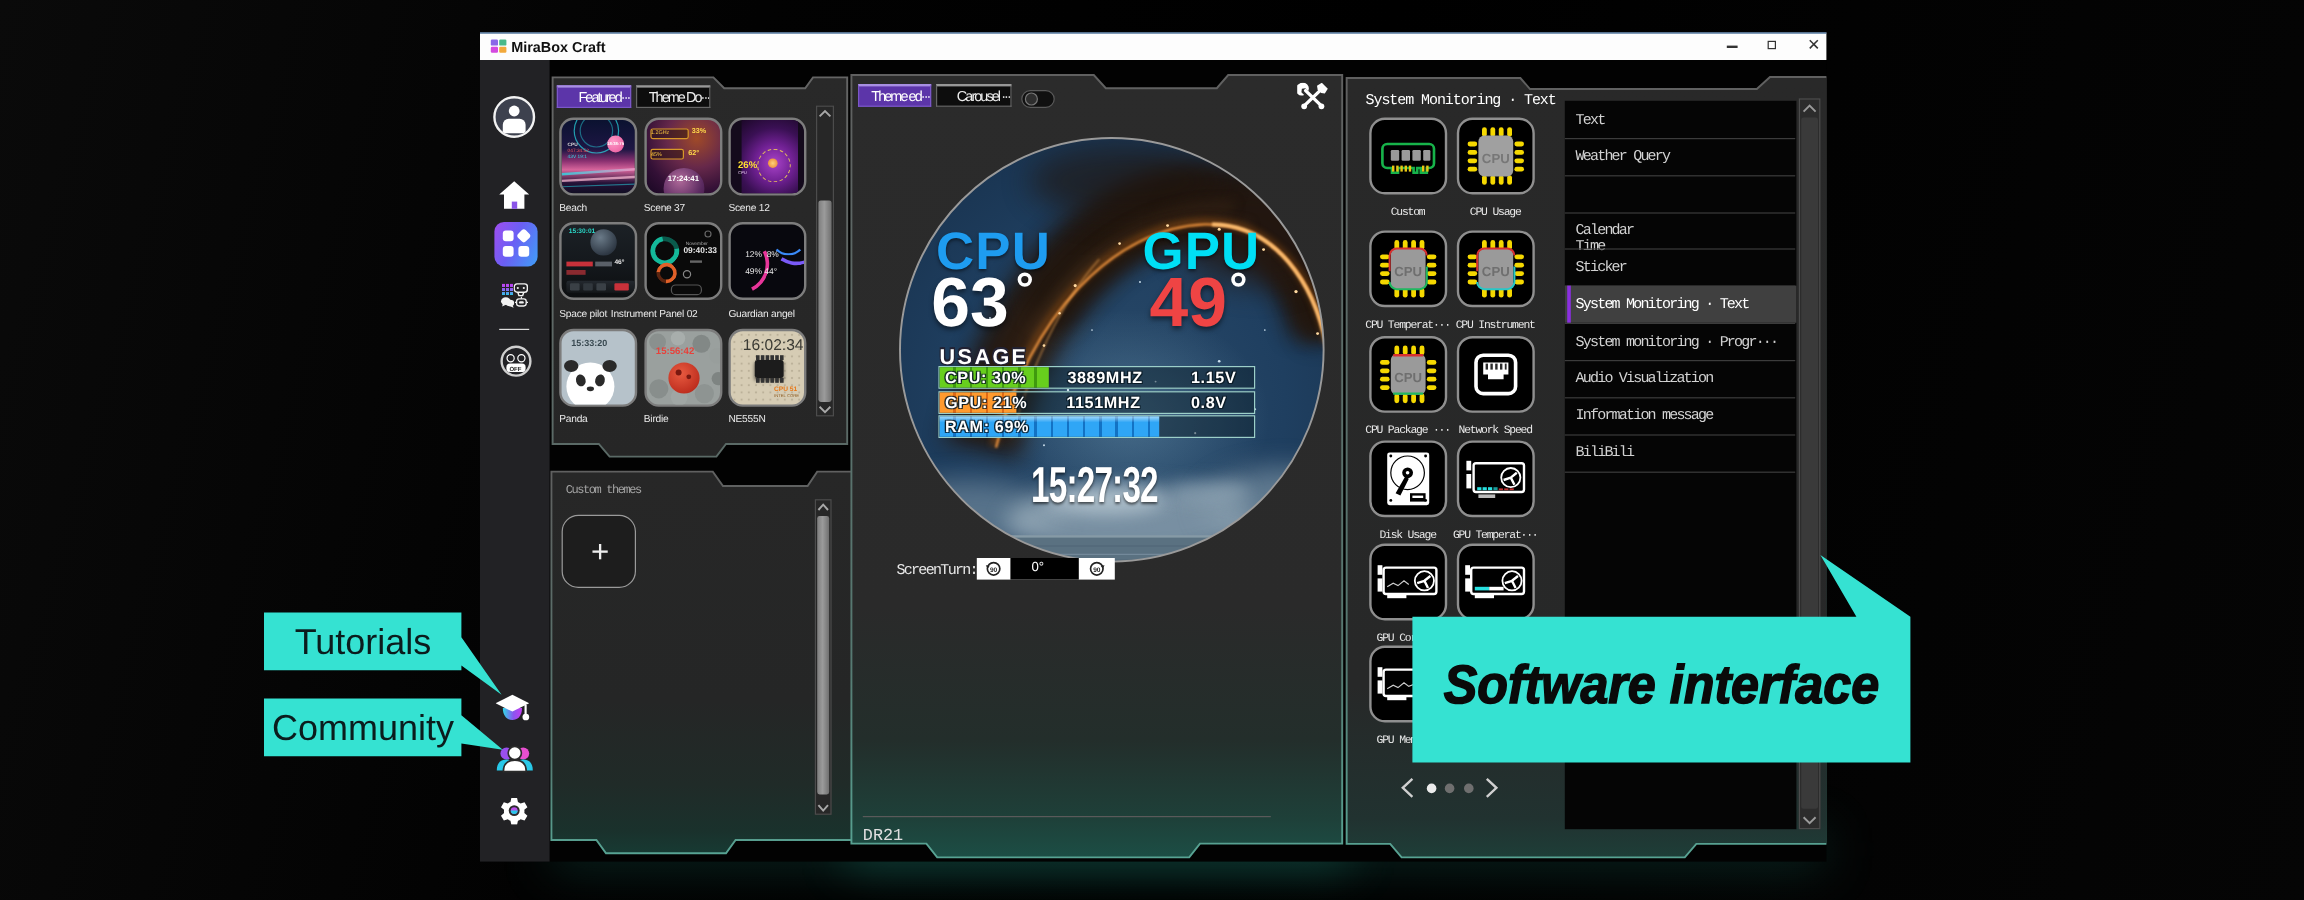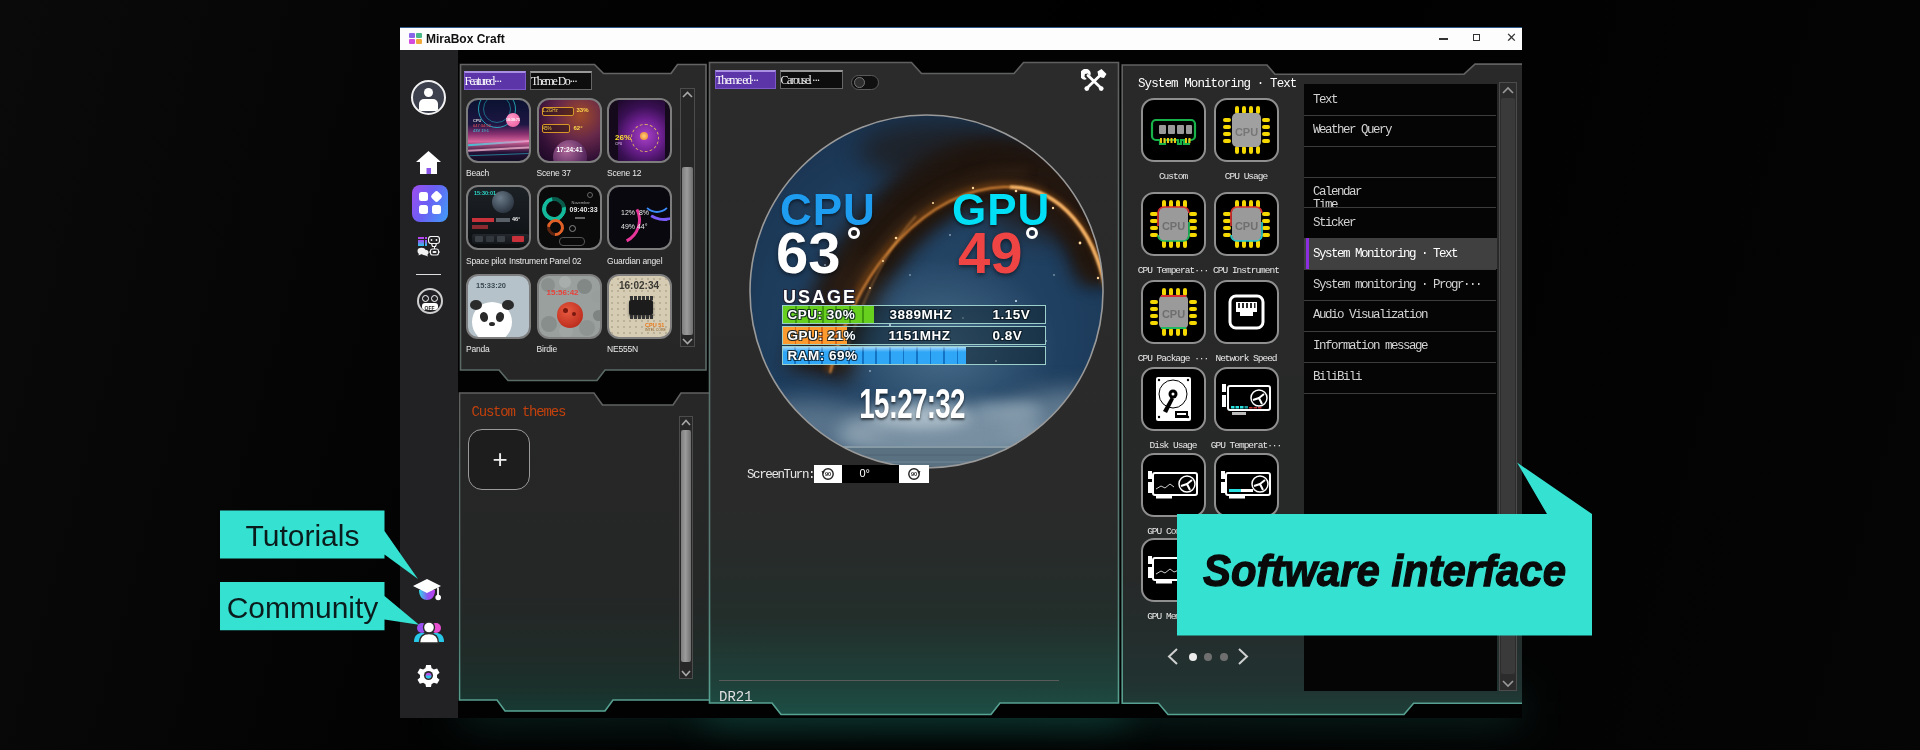--- a/index.html
+++ b/index.html
@@ -9,22 +9,22 @@
   .mono{font-family:"Liberation Mono",monospace;}
   #bg{left:0;top:0;width:1920px;height:750px;
       background:linear-gradient(105deg,#0a0a0a 0%,#020202 30%,#000 55%,#050505 100%);}
   
   #titlebar{left:400px;top:27px;width:1122px;height:23px;background:#fdfdfd;
             border-top:1px solid #2e5a8a;box-sizing:border-box;}
   #winbody{left:400px;top:50px;width:1122px;height:668px;background:#020202;}
   #sidebar{left:400px;top:50px;width:58px;height:668px;background:#222225;}
   .ttl{font-size:12px;font-weight:bold;color:#111;}
   
-  .tab{position:absolute;height:19px;box-sizing:border-box;text-align:left;
-       font-family:Liberation Serif, serif;font-size:12px;letter-spacing:-1.6px;color:#fff;
+  .tab{position:absolute;height:19px;box-sizing:border-box;text-align:right;
+       font-family:Liberation Sans, sans-serif;font-size:12px;letter-spacing:-1.6px;color:#fff;
        line-height:16px;white-space:nowrap;overflow:hidden;}
   .tabsel{background:#5c35a9;border:1px solid #7b57c8;border-top:2px solid #a88fe2;}
   .tabnorm{background:#0d0d0d;border:1px solid #666;border-top:2px solid #989898;color:#eee;}
   
   .thumb{position:absolute;width:65px;height:65px;border-radius:12px;border:2px solid #7d7d7d;
          box-sizing:border-box;overflow:hidden;background:#111;}
   .tlabel{position:absolute;font-size:8.5px;color:#e9e9e9;text-align:left;white-space:nowrap;letter-spacing:-0.2px;}
   .ilabel{position:absolute;font-family:"Liberation Mono",monospace;font-size:9.5px;letter-spacing:-1px;color:#e9e9e9;text-align:center;white-space:nowrap;}
   
   .sbtrack{position:absolute;background:#272727;border:1px solid #4c4c4c;box-sizing:border-box;}
@@ -281,30 +281,30 @@
   <div class="abs" style="left:40px;top:44px;width:16px;height:16px;border-radius:50%;background:#8e9492;"></div>
   <div class="abs" style="left:54px;top:34px;width:11px;height:11px;border-radius:50%;background:#7e8482;"></div>
   <div class="abs" style="left:18px;top:26px;width:26px;height:26px;border-radius:50%;background:radial-gradient(circle at 40% 35%,#e85a40,#c03020 70%,#9a2418);"></div>
   <div class="abs" style="left:24px;top:32px;width:5px;height:5px;border-radius:50%;background:#7a1810;"></div>
   <div class="abs" style="left:33px;top:36px;width:4px;height:4px;border-radius:50%;background:#7a1810;"></div>
   <div class="abs" style="left:8px;top:12px;font-size:8px;font-weight:bold;color:#e8413a;">15:56:42</div>
 </div>
 <div class="tlabel" style="left:536.5px;top:344px;width:65px;">Birdie</div>
 <div class="thumb" style="left:607px;top:274px;background:#d6ccb4;">
   <div class="abs" style="left:0;top:0;width:65px;height:65px;background:radial-gradient(circle,#b8ae96 1px,transparent 1.2px);background-size:6px 6px;opacity:.9;"></div>
-  <div class="abs" style="left:10px;top:4px;font-size:10px;font-weight:bold;color:#3a3a34;">16:02:34</div>
+  <div class="abs" style="left:10px;top:4px;font-size:13px;font-weight:normal;color:#3a3a34;">16:02:34</div>
   <div class="abs" style="left:20px;top:24px;width:24px;height:15px;background:#1c1c1c;border-radius:2px;box-shadow:0 2px 3px rgba(0,0,0,.45);"></div>
   <div class="abs" style="left:21px;top:20px;width:2.5px;height:4px;background:#333;box-shadow:4px 0 #333,8px 0 #333,12px 0 #333,16px 0 #333,20px 0 #333;"></div>
   <div class="abs" style="left:21px;top:39px;width:2.5px;height:4px;background:#333;box-shadow:4px 0 #333,8px 0 #333,12px 0 #333,16px 0 #333,20px 0 #333;"></div>
   <div class="abs" style="left:36px;top:46px;font-size:5.5px;font-weight:bold;color:#e87818;">CPU 51</div>
   <div class="abs" style="left:36px;top:52px;font-size:3.5px;color:#8a5a20;">INTEL CORE</div>
 </div>
 <div class="tlabel" style="left:607px;top:344px;width:65px;">NE555N</div>
 
-<div class="abs mono" style="left:471.5px;top:403.5px;font-size:14px;letter-spacing:-1.2px;color:#c2410c;">Custom themes</div>
+<div class="abs mono" style="left:471.5px;top:403.5px;font-size:10px;letter-spacing:-1.2px;color:#a3a3a3;">Custom themes</div>
 <div class="abs" style="left:468px;top:429px;width:62px;height:61px;border-radius:14px;border:1.6px solid #9a9a9a;background:#1d1d1d;box-sizing:border-box;">
   <div class="abs" style="left:0;top:14px;width:62px;text-align:center;font-size:26px;font-weight:300;color:#eee;">+</div>
 </div>
 <div class="sbtrack" style="left:679px;top:416px;width:14px;height:263px;"></div>
 <svg class="chev" style="left:678.5px;top:417px;">
     <polyline points="3,8 7,3.5 11,8" fill="none" stroke="#a8a8a8" stroke-width="1.6"></polyline>
   </svg>
 <div class="sbthumb" style="left:681px;top:430px;width:10px;height:232px;"></div>
 <svg class="chev" style="left:678.5px;top:668px;">
     <polyline points="3,3 7,7.5 11,3" fill="none" stroke="#a8a8a8" stroke-width="1.6"></polyline>

